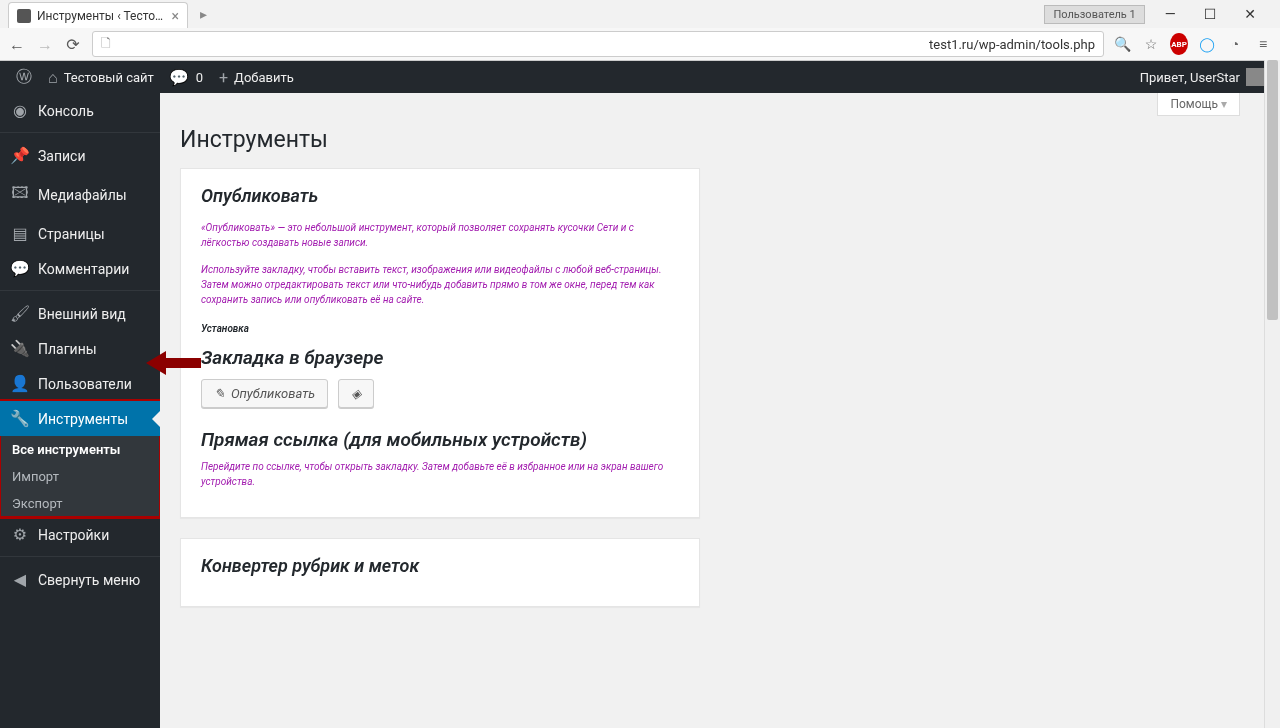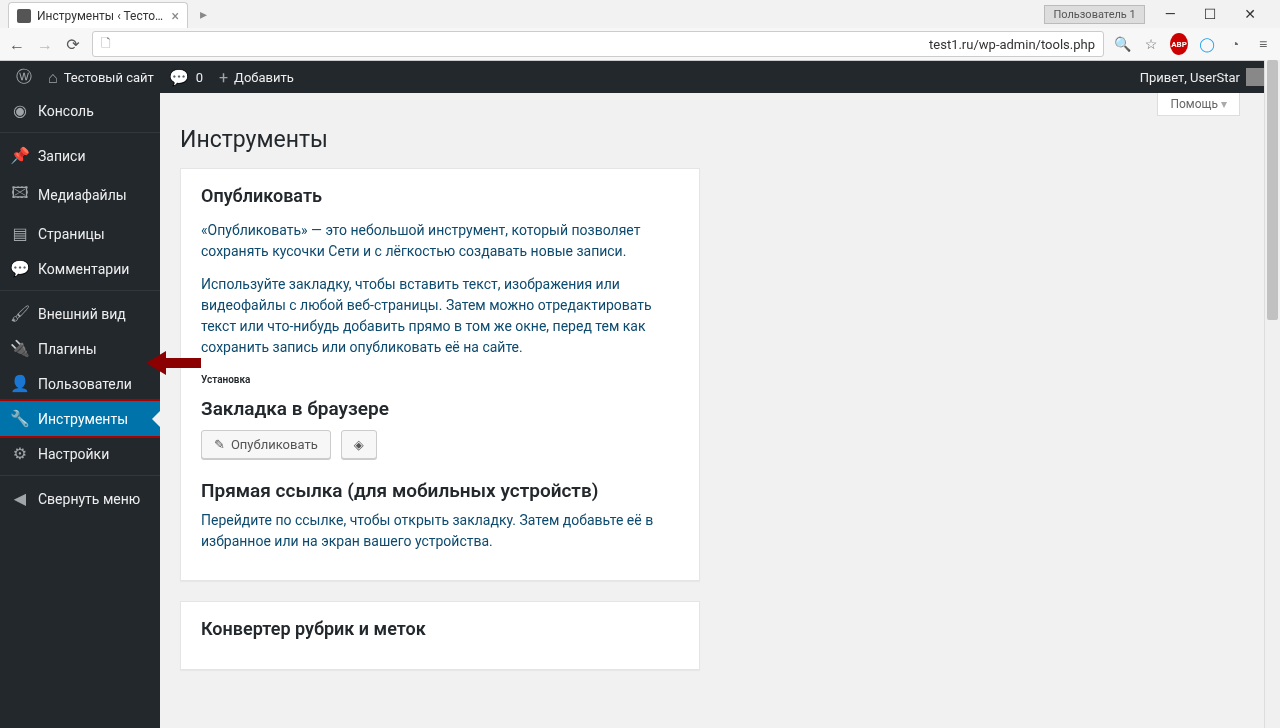--- a/index.html
+++ b/index.html
@@ -49,25 +49,25 @@
 .submenu-item { padding: 6px 12px; color: #b4b9be; font-size: 13px; cursor: pointer; }
 .submenu-item.current { color: #fff; font-weight: 600; }
 .highlight-box { outline: 3px solid #a00; outline-offset: -1px; }
 
 
 .content { flex: 1; background: #f1f1f1; padding: 0 20px 20px; overflow-y: auto; position: relative; }
 .screen-meta { text-align: right; padding: 0; }
 .help-tab { display: inline-block; background: #fff; border: 1px solid #ddd; border-top: none; padding: 4px 12px; font-size: 12px; color: #666; cursor: pointer; margin-right: 20px; }
 .help-tab::after { content: ' ▾'; color: #aaa; }
 h1.page-title { font-size: 23px; font-weight: 400; color: #23282d; margin: 10px 0 15px; }
-.card { background: #fff; border: 1px solid #e5e5e5; box-shadow: 0 1px 1px rgba(0,0,0,.04); padding: 16px 20px; margin-bottom: 20px; max-width: 520px; }
+.card { background: #fff; border: 1px solid #e5e5e5; box-shadow: 0 1px 1px rgba(0,0,0,.04); padding: 16px 20px; margin-bottom: 20px; max-width: 520px; font-style: italic; }
 .card h2 { font-size: 18px; font-weight: 600; color: #23282d; margin-bottom: 14px; }
 .card h3 { font-size: 10px; font-weight: 600; color: #23282d; margin: 16px 0 10px; }
 .card h4 { font-size: 19px; font-weight: 600; color: #23282d; margin: 12px 0 8px; }
-.card p { font-size: 14px; color: #0c4a6e; line-height: 1.5; margin-bottom: 12px; }
+.card p { font-size: 10px; color: #a21caf; line-height: 1.5; margin-bottom: 12px; }
 .button { display: inline-flex; align-items: center; gap: 6px; background: #f7f7f7; border: 1px solid #ccc; border-radius: 3px; padding: 6px 12px; font-size: 13px; color: #555; cursor: pointer; box-shadow: 0 1px 0 #ccc; }
 .btn-row { display: flex; gap: 10px; margin: 10px 0 20px; }
 
 
 .arrow { position: absolute; left: 146px; top: 348px; pointer-events: none; z-index: 50; }
 .arrow svg { display: block; }
 
 
 .scrollbar-track { position: absolute; right: 0; top: 60px; bottom: 0; width: 16px; background: #f0f0f0; border-left: 1px solid #ddd; }
 .scrollbar-thumb { position: absolute; left: 2px; right: 2px; top: 0; height: 260px; background: #c1c1c1; border-radius: 2px; }
@@ -173,20 +173,25 @@
       <div class="menu-item">
           <span class="menu-icon">👤</span>
           <span>Пользователи</span>
         </div>
 
       <div class="highlight-box">
         <div class="menu-item current">
             <span class="menu-icon">🔧</span>
             <span>Инструменты</span>
           </div>
+        <div class="submenu">
+          <div class="submenu-item current">Все инструменты</div>
+          <div class="submenu-item">Импорт</div>
+          <div class="submenu-item">Экспорт</div>
+        </div>
       </div>
 
       <div class="menu-item">
           <span class="menu-icon">⚙</span>
           <span>Настройки</span>
         </div>
       <div class="menu-sep"></div>
       <div class="menu-item">
           <span class="menu-icon">◀</span>
           <span>Свернуть меню</span>

